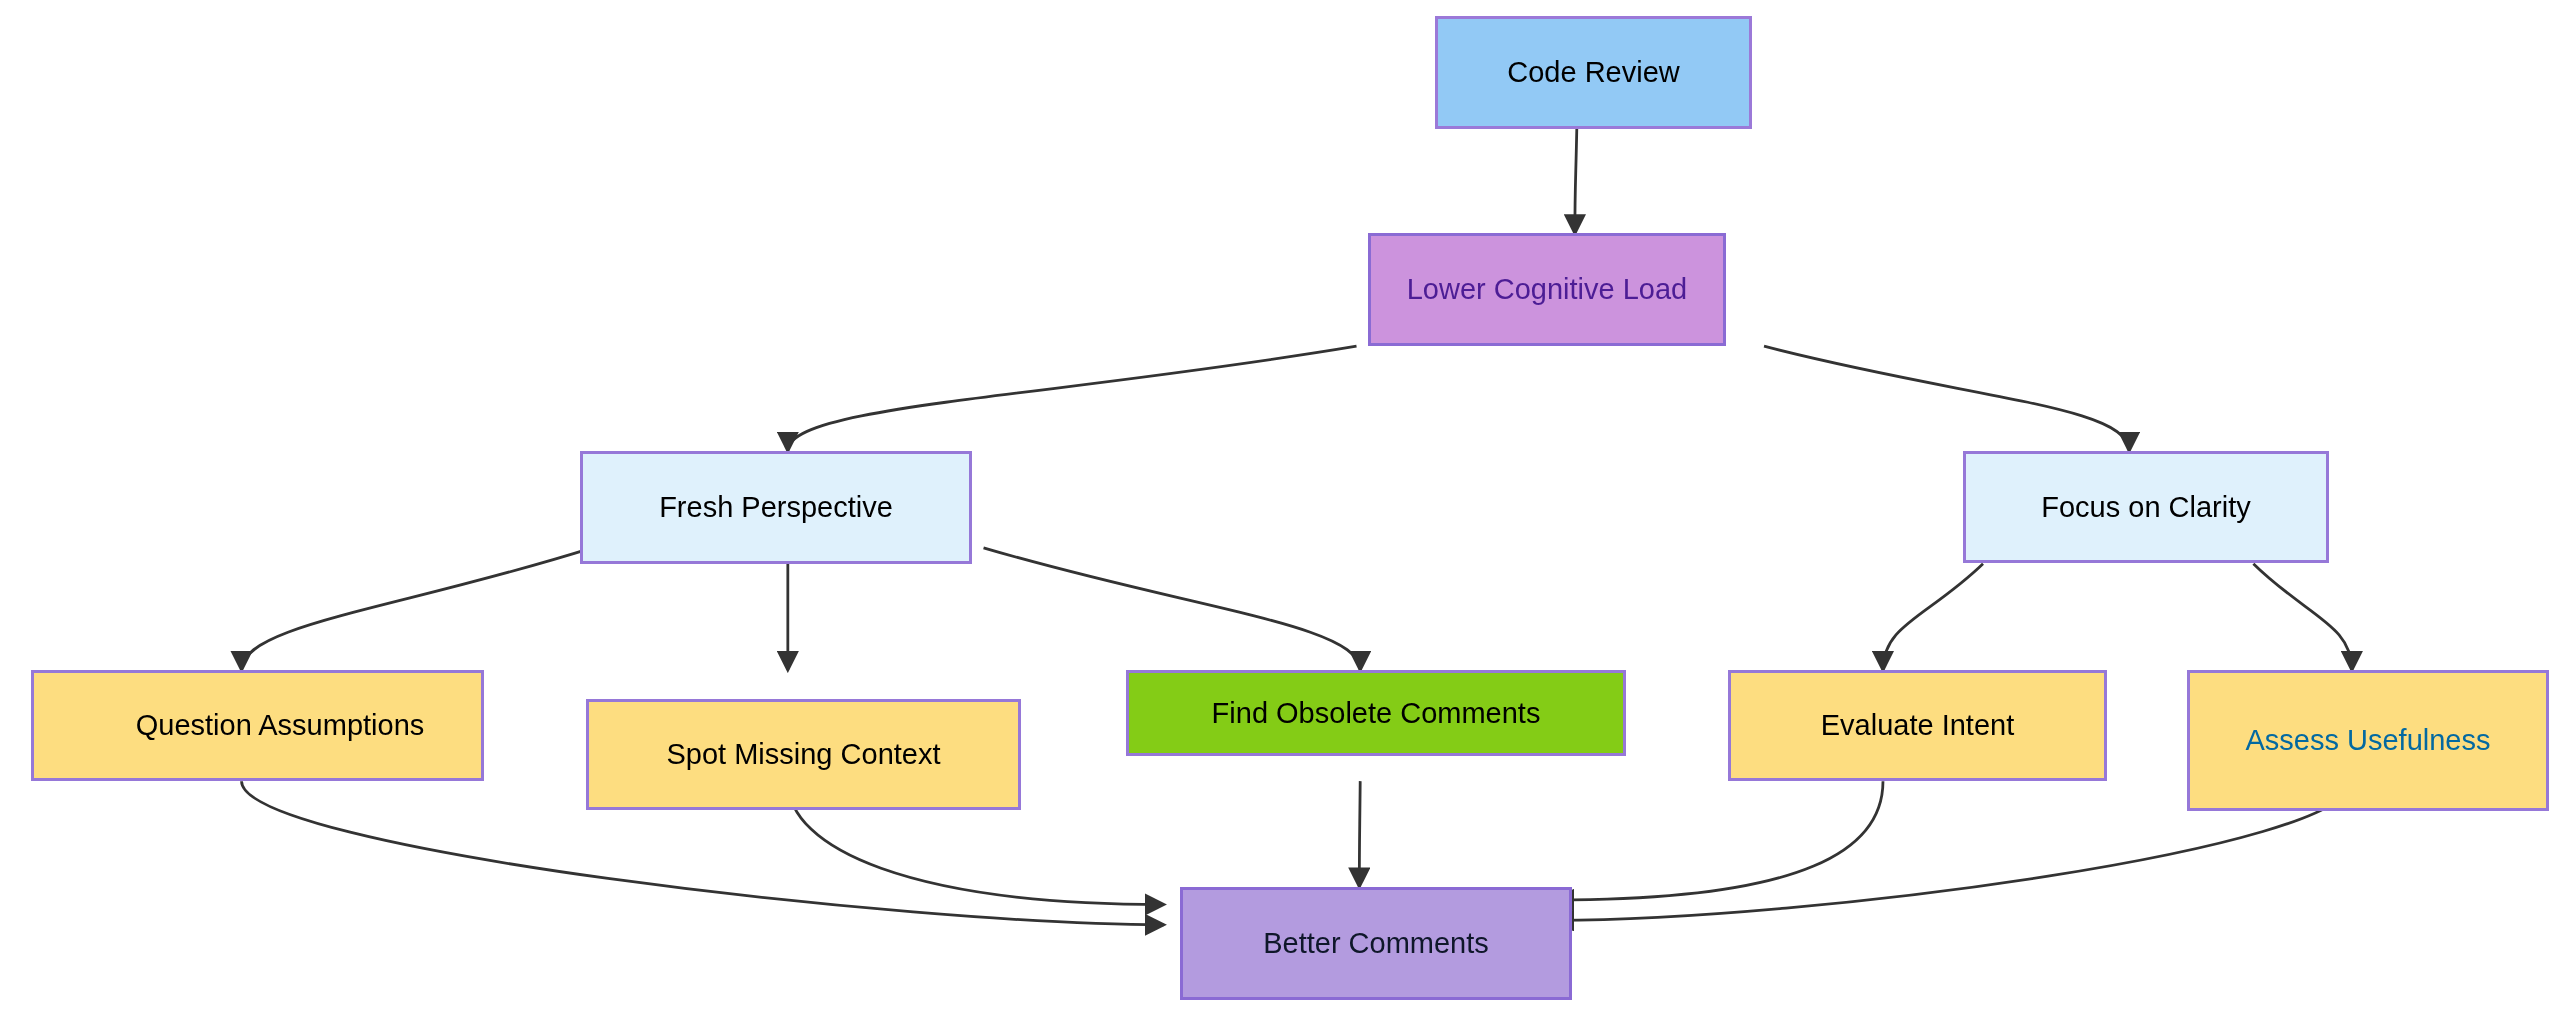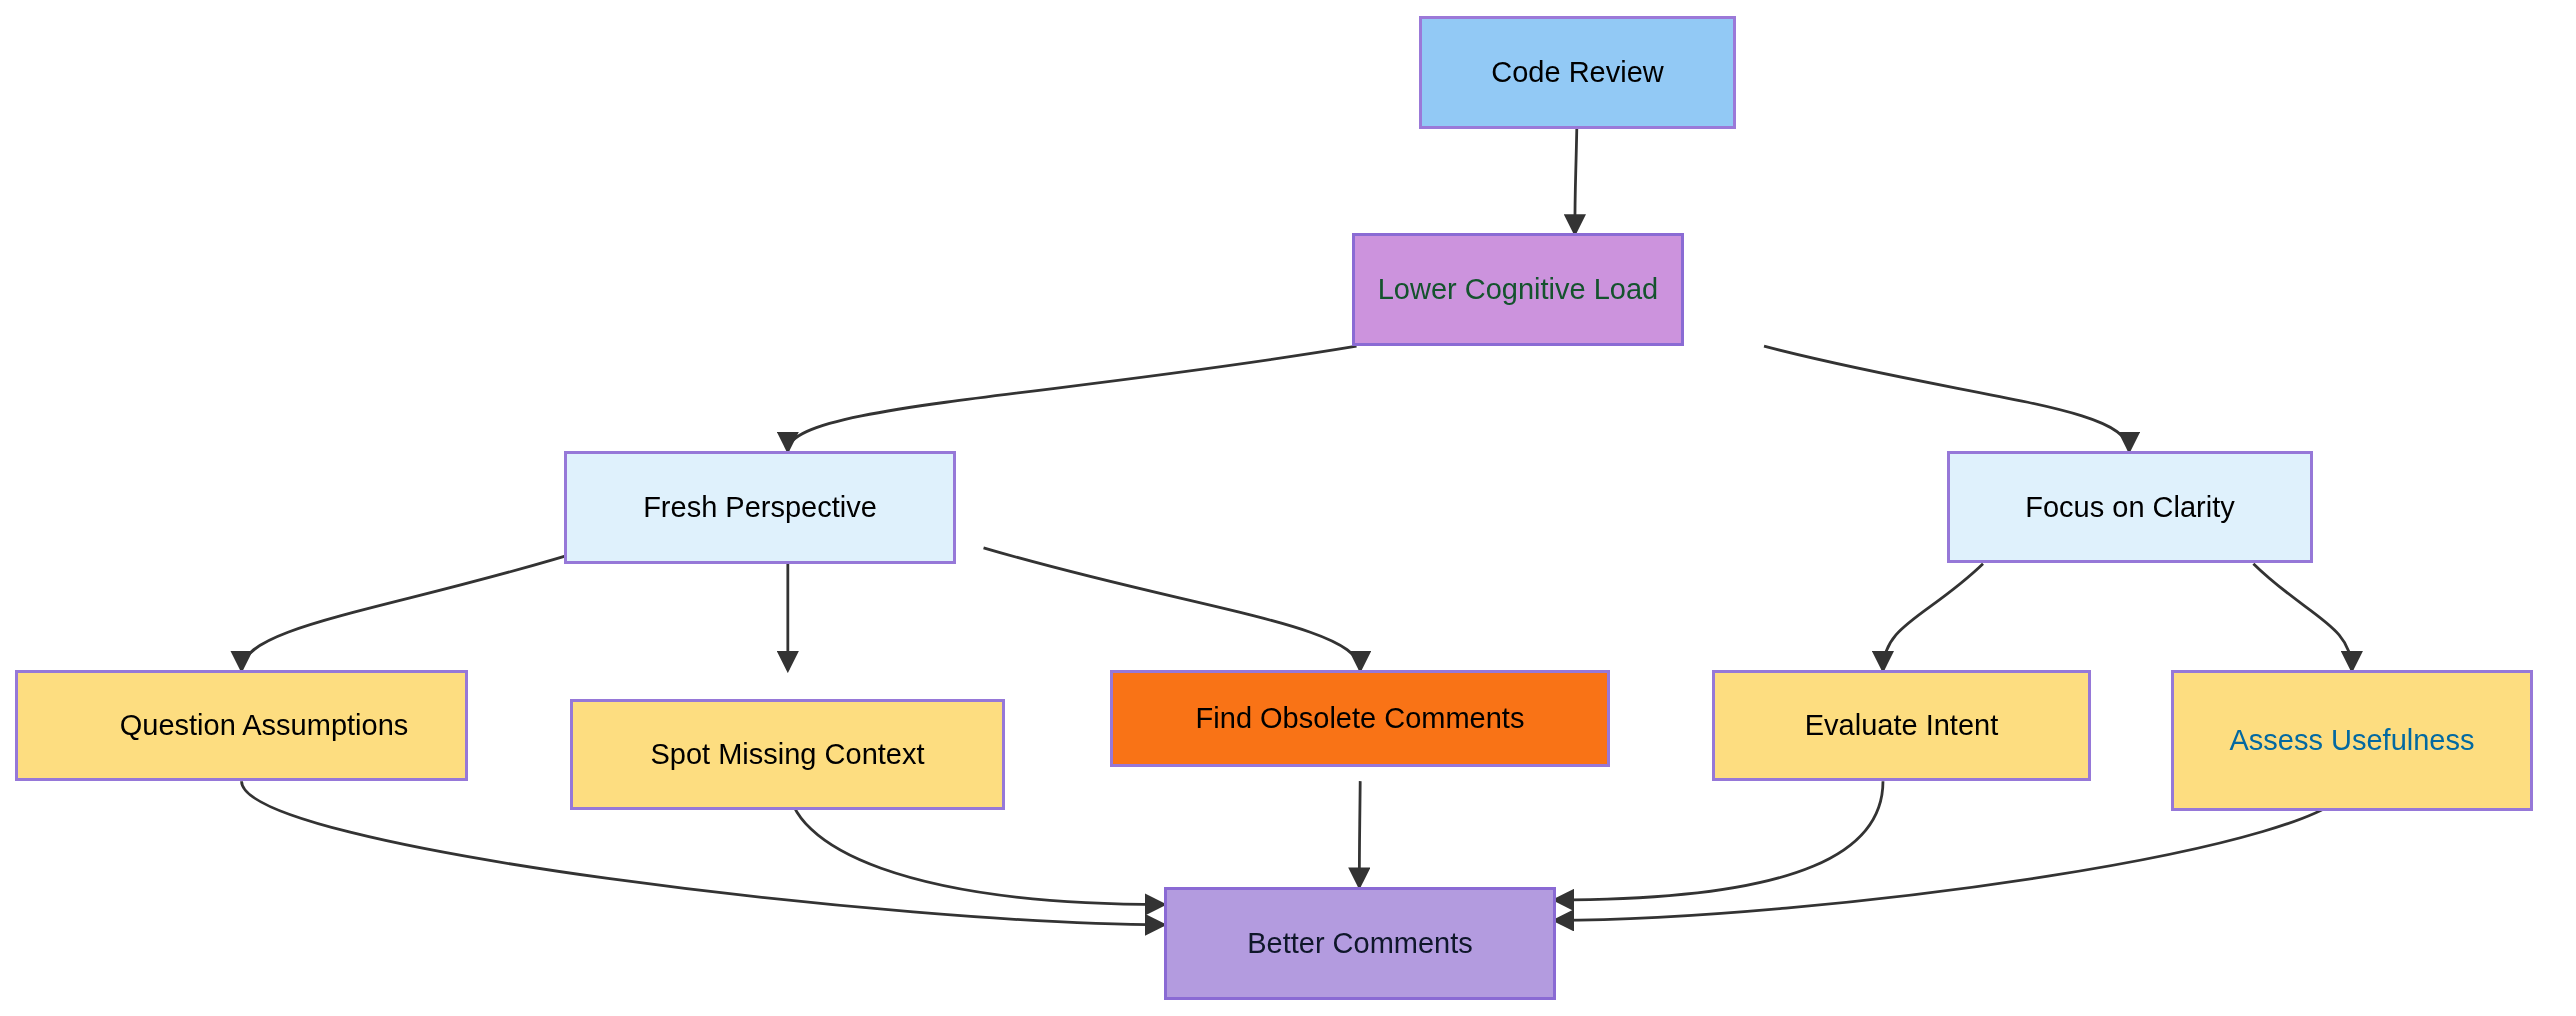--- a/index.html
+++ b/index.html
@@ -31,20 +31,21 @@
     display: flex;
     align-items: center;
     justify-content: center;
     text-align: left;
     border-style: solid;
     border-width: 3px;
     font-size: 29px;
     font-weight: 400;
     line-height: 1.2;
     color: #000000;
+    margin-left: 16px;
   }
 </style>
 </head>
 <body>
 
 <div class="canvas">
   <svg class="edges-layer" width="2576" height="1016" viewBox="0 0 2960 1168" xmlns="http://www.w3.org/2000/svg">
     <defs>
       <marker id="arrowhead" viewBox="0 0 10 10" refX="8.5" refY="5" markerWidth="8" markerHeight="8" markerUnits="strokeWidth" orient="auto">
         <path d="M0,0 L10,5 L0,10 Z" fill="#333333"></path>
@@ -63,36 +64,36 @@
         <path class="edge" d="M905,898 C905,976 1047,1039.8 1337,1039.8" stroke="#333333" stroke-width="3.2" marker-end="url(#arrowhead)"></path>
         <path class="edge" d="M1563,898 C1562.45,958.5 1562,967 1562,1019" stroke="#333333" stroke-width="3.2" marker-end="url(#arrowhead)"></path>
         <path class="edge" d="M2164,898 C2164,976 2077,1034.6 1787,1034.6" stroke="#333333" stroke-width="3.2" marker-end="url(#arrowhead)"></path>
         <path class="edge" d="M2703,898 C2703,976 2077,1058 1787,1058" stroke="#333333" stroke-width="3.2" marker-end="url(#arrowhead)"></path>
       </g>
   </svg>
   <div id="node-group">
       <div class="node" style="left: 1419px; top: 15.7px; width: 317px; height: 113px; background: rgb(146, 201, 245); border-color: rgb(155, 121, 216); color: rgb(0, 0, 0);">
         <span>Code Review</span>
       </div>
-      <div class="node" style="left: 1352px; top: 233px; width: 332px; height: 113px; background: rgb(204, 147, 221); border-color: rgb(138, 107, 212); color: #14532d;">
+      <div class="node" style="left: 1352px; top: 233px; width: 358px; height: 113px; background: rgb(204, 147, 221); border-color: rgb(138, 107, 212); color: #4c1d95;">
         <span>Lower Cognitive Load</span>
       </div>
       <div class="node" style="left: 564px; top: 451px; width: 392px; height: 113px; background: rgb(223, 241, 252); border-color: rgb(150, 120, 216); color: rgb(0, 0, 0);">
         <span>Fresh Perspective</span>
       </div>
       <div class="node" style="left: 1947px; top: 451px; width: 366px; height: 112px; background: rgb(223, 241, 252); border-color: rgb(150, 120, 216); color: rgb(0, 0, 0);">
         <span>Focus on Clarity</span>
       </div>
       <div class="node" style="left: 15px; top: 670px; width: 453px; height: 111px; background: rgb(253, 221, 128); border-color: rgb(150, 120, 216); color: rgb(0, 0, 0); padding-left: 45px;">
         <span>Question Assumptions</span>
       </div>
       <div class="node" style="left: 570px; top: 699px; width: 435px; height: 111px; background: rgb(253, 221, 128); border-color: rgb(150, 120, 216); color: rgb(0, 0, 0);">
         <span>Spot Missing Context</span>
       </div>
-      <div class="node" style="left: 1110px; top: 670px; width: 500px; height: 97px; background: #f97316; border-color: rgb(150, 120, 216); color: rgb(0, 0, 0);">
+      <div class="node" style="left: 1110px; top: 670px; width: 500px; height: 86px; background: #84cc16; border-color: rgb(150, 120, 216); color: rgb(0, 0, 0);">
         <span>Find Obsolete Comments</span>
       </div>
       <div class="node" style="left: 1712px; top: 670px; width: 379px; height: 111px; background: rgb(253, 221, 128); border-color: rgb(150, 120, 216); color: rgb(0, 0, 0);">
         <span>Evaluate Intent</span>
       </div>
       <div class="node" style="left: 2171px; top: 670px; width: 362px; height: 141px; background: rgb(253, 221, 128); border-color: rgb(150, 120, 216); color: #0369a1;">
         <span>Assess Usefulness</span>
       </div>
       <div class="node" style="left: 1164px; top: 887px; width: 392px; height: 113px; background: rgb(179, 155, 223); border-color: rgb(138, 106, 212); color: #0f172a;">
         <span>Better Comments</span>

